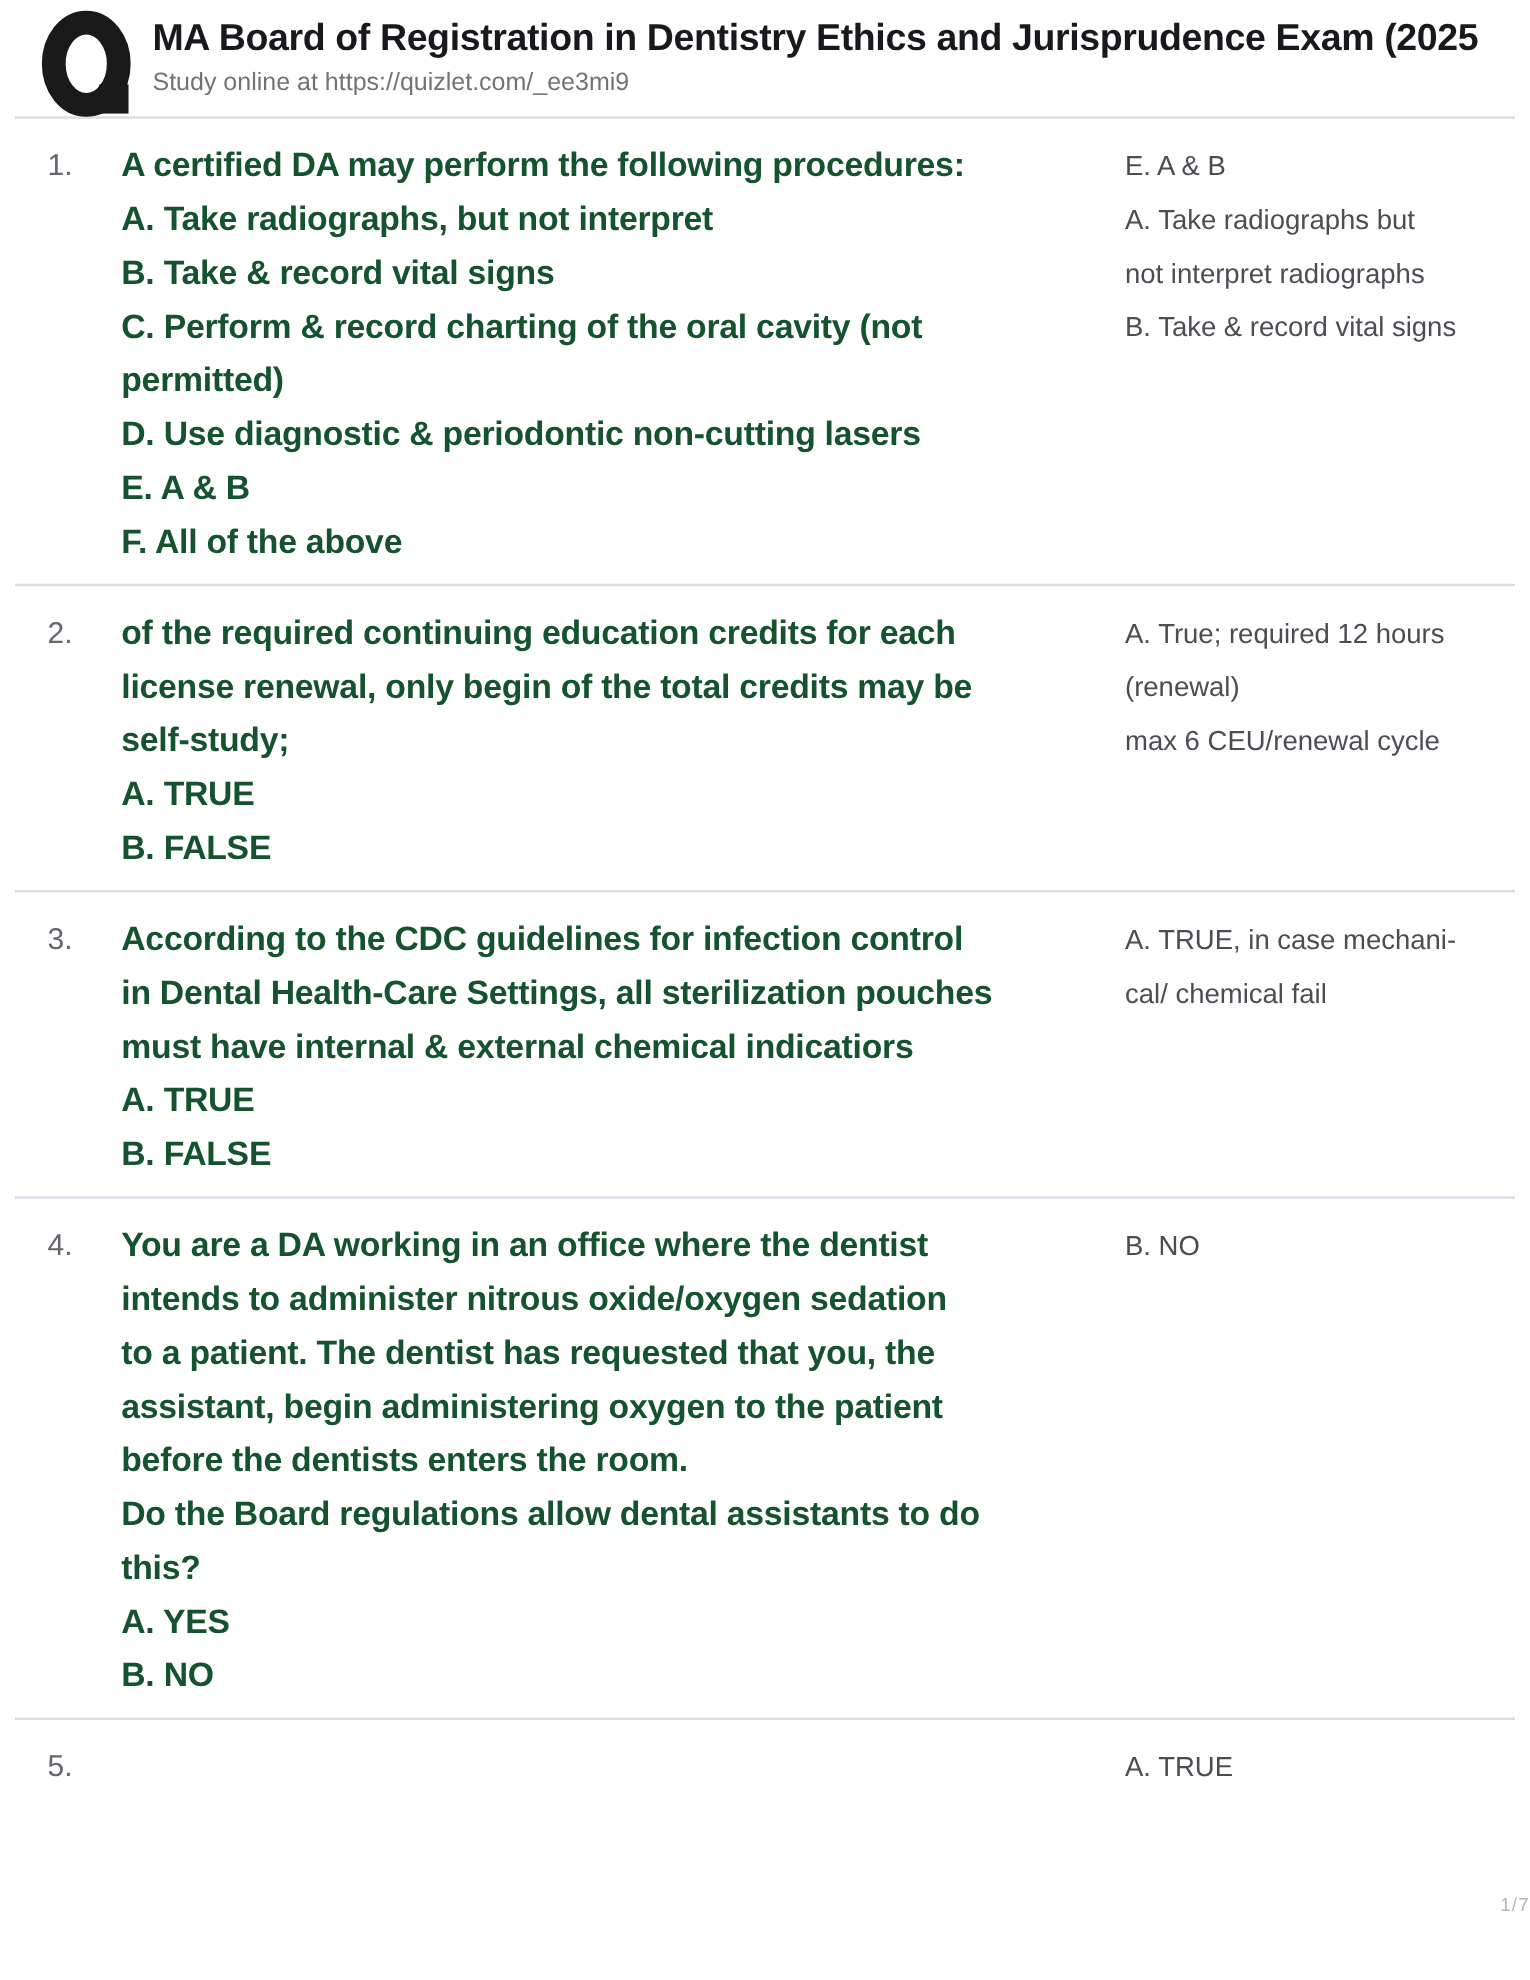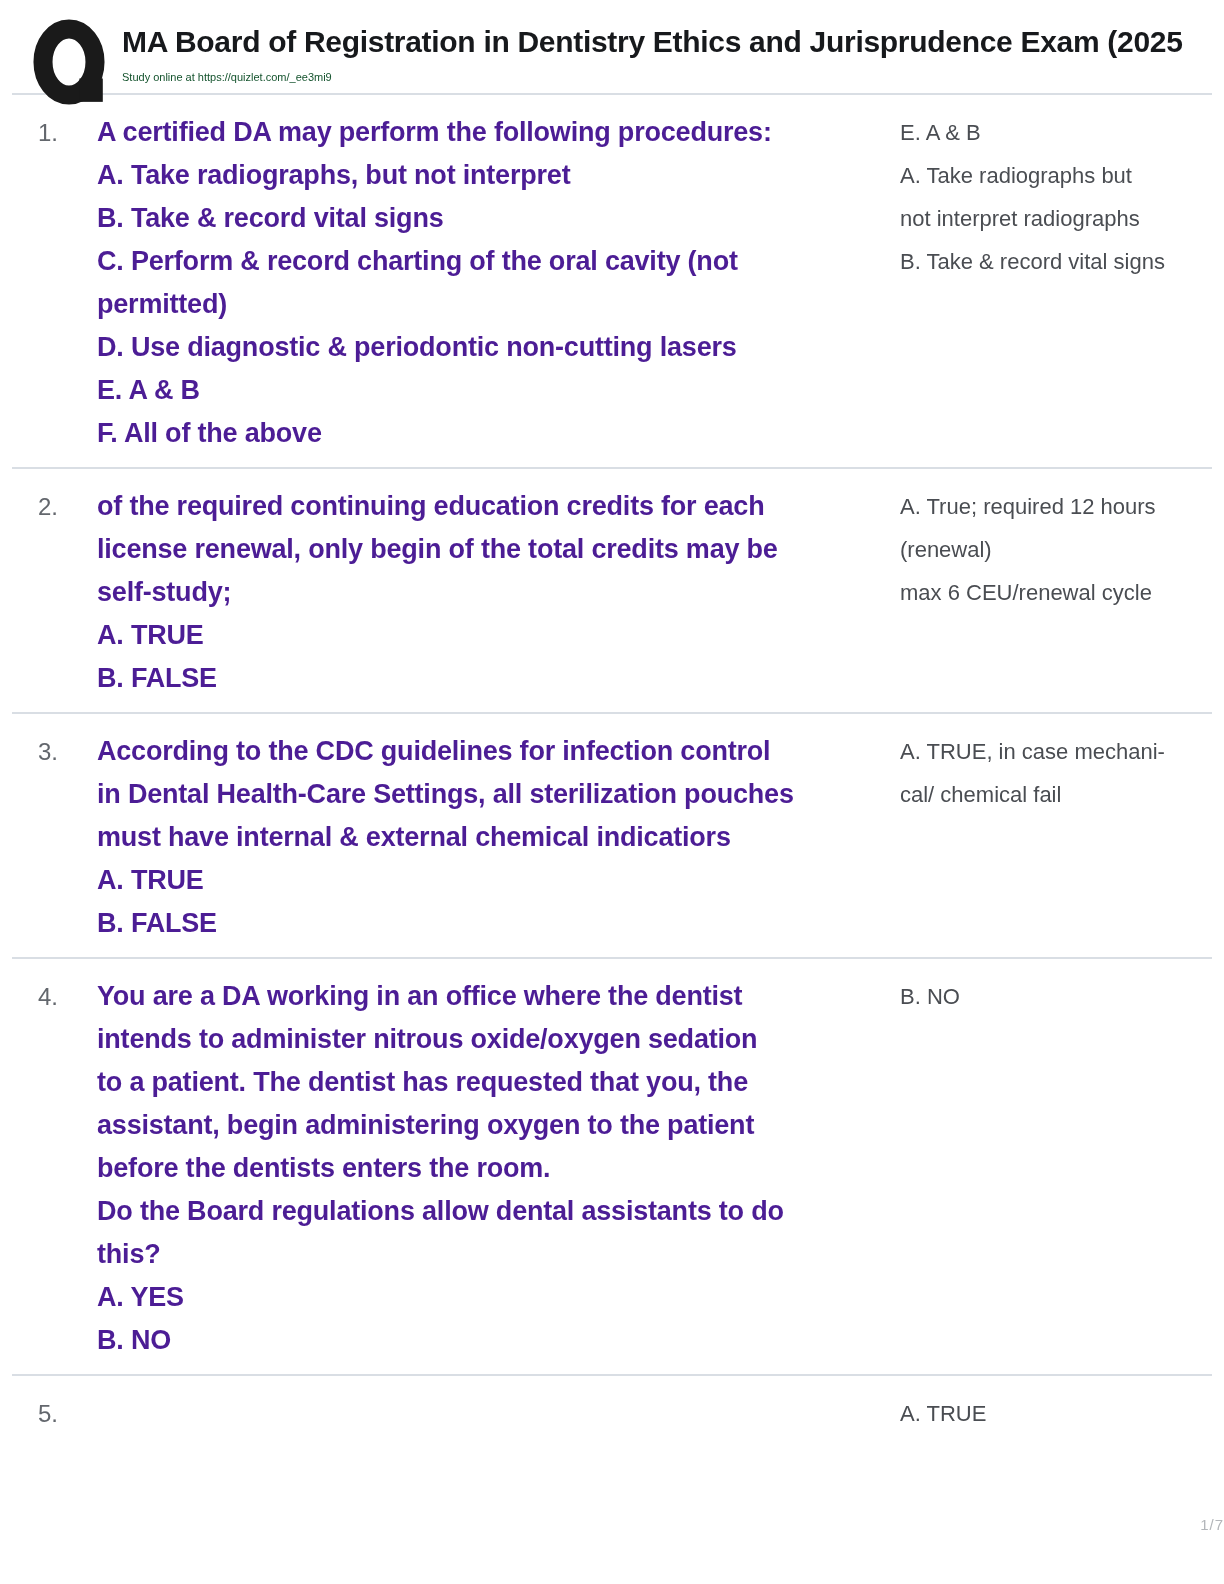--- a/index.html
+++ b/index.html
@@ -17,21 +17,21 @@
   }
   .page {
     width: 1224px;
     height: 1584px;
     position: relative;
   }
   
   .header {
     display: flex;
     align-items: flex-start;
-    padding: 18px 0 0 30px;
+    padding: 7px 0 0 30px;
     height: 93px;
     box-sizing: border-box;
   }
   .logo {
     width: 78px;
     height: 88px;
     flex: none;
     margin-right: 14px;
   }
   .header-text {
@@ -44,24 +44,24 @@
     font-size: 30px;
     line-height: 36px;
     font-weight: 600;
     letter-spacing: -0.3px;
     color: #17191c;
     white-space: nowrap;
     overflow: hidden;
   }
   .study-link {
     margin-top: 7px;
-    font-size: 11px;
+    font-size: 20px;
     line-height: 20px;
     font-weight: 300;
-    color: #14532d;
+    color: #737373;
     white-space: nowrap;
     overflow: hidden;
     cursor: pointer;
   }
   
   .rows {
     margin: 0 12px;
   }
   .qrow {
     display: flex;
@@ -79,21 +79,21 @@
     font-weight: 300;
     color: #63676d;
   }
   .qtext {
     flex: 1;
     min-width: 0;
     font-size: 27px;
     line-height: 43px;
     font-weight: 600;
     letter-spacing: -0.2px;
-    color: #4c1d95;
+    color: #14532d;
     white-space: pre;
     overflow: visible;
   }
   .qanswer {
     flex: none;
     width: 312px;
     font-size: 22px;
     line-height: 43px;
     font-weight: 300;
     color: #4a4d52;

